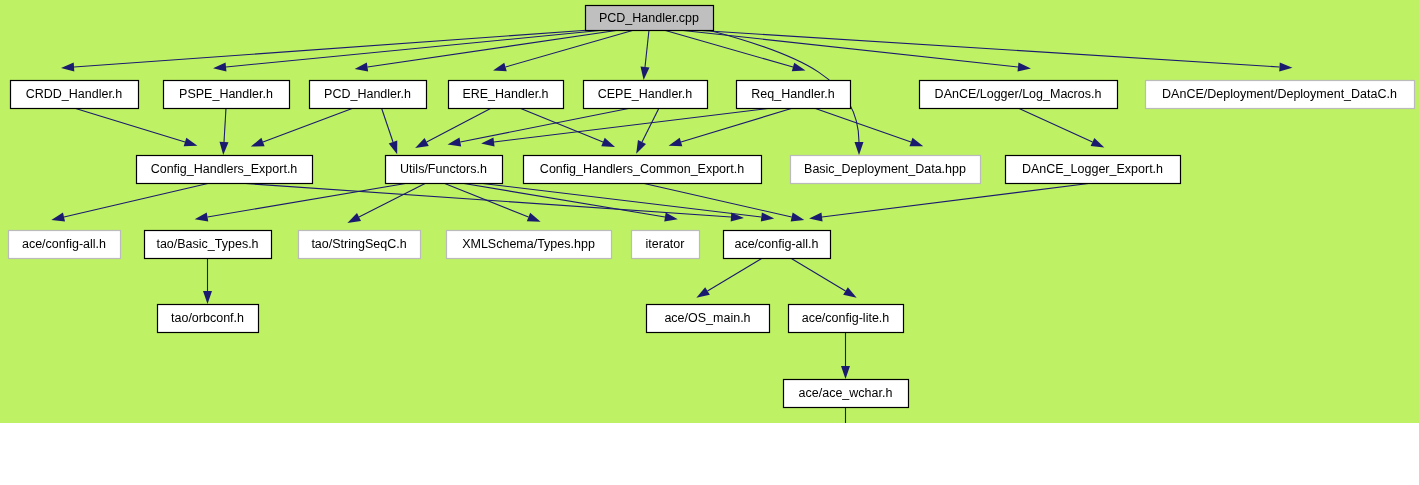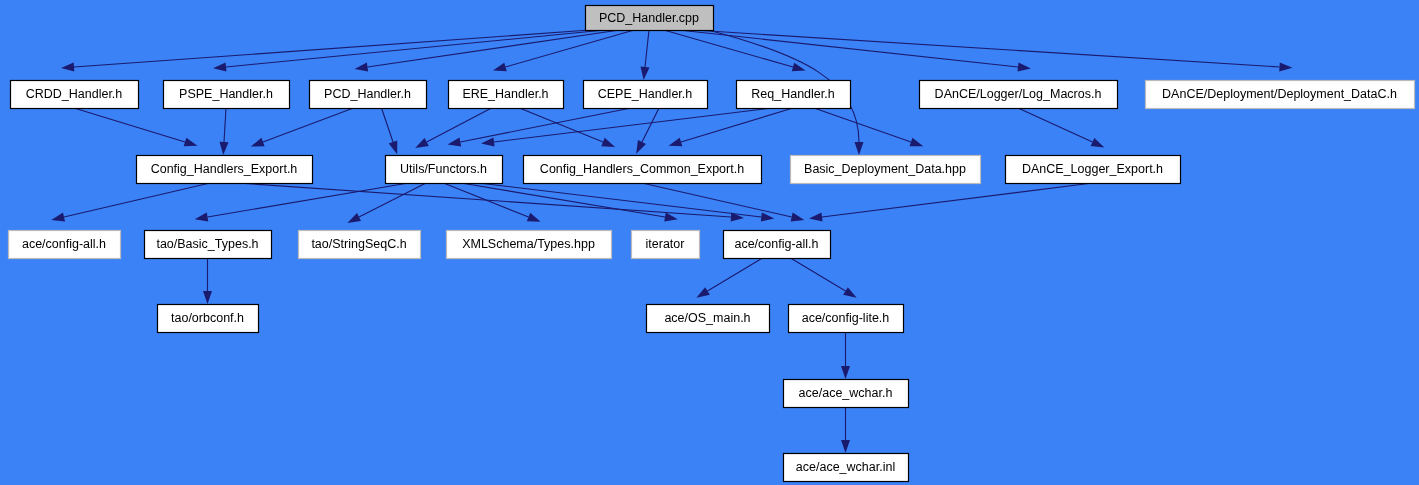--- a/index.html
+++ b/index.html
@@ -6,22 +6,22 @@
     margin: 0;
     padding: 0;
     background: #ffffff;
   }
   body {
     font-family: "Liberation Sans", sans-serif;
   }
   #graph-root {
     position: relative;
     width: 1419px;
-    height: 485px;
-    background: #3b82f6;
+    height: 423px;
+    background: #bef264;
     overflow: hidden;
   }
   svg#graph-canvas {
     position: absolute;
     left: 0;
     top: 0;
     width: 1419px;
     height: 485px;
   }
   .node-box {

